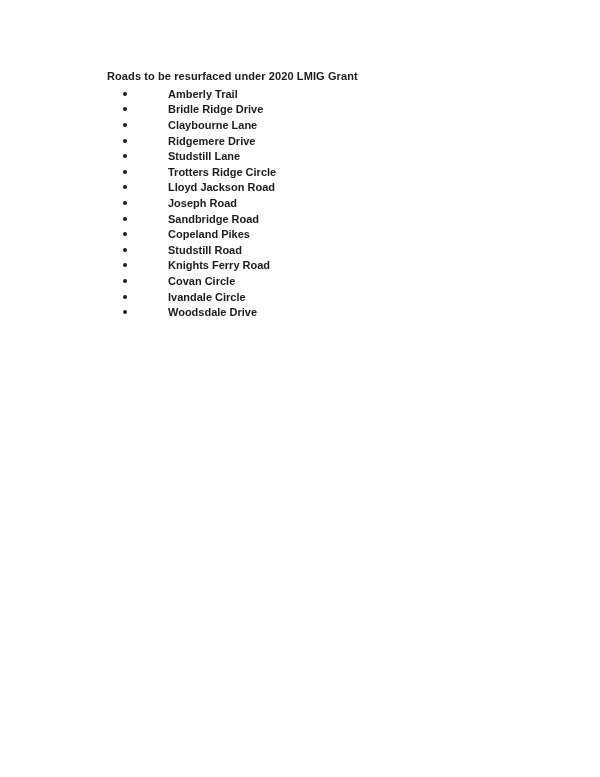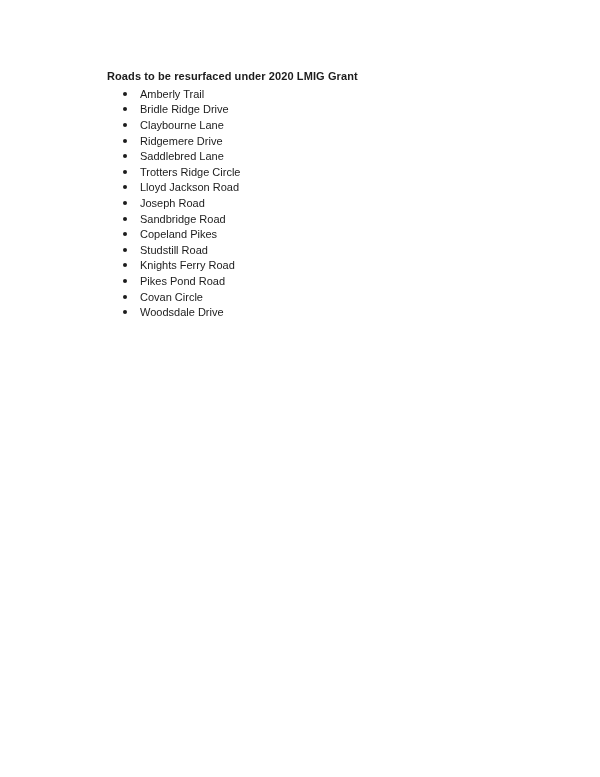--- a/index.html
+++ b/index.html
@@ -31,22 +31,23 @@
     top: 86px;
     margin: 0;
     padding: 0;
     list-style: none;
   }
   .road-list li {
     display: flex;
     align-items: center;
     height: 15.6px;
     font-size: 11px;
-    font-weight: normal;
+    font-weight: bold;
     white-space: nowrap;
+    gap: 28px;
   }
   .bullet {
     display: inline-block;
     width: 4px;
     height: 4px;
     border-radius: 50%;
     background: #1c1c1c;
     margin-right: 13px;
     flex: 0 0 auto;
   }
@@ -68,21 +69,21 @@
       <li>
         <span class="bullet"></span>
         <span>Claybourne Lane</span>
       </li>
       <li>
         <span class="bullet"></span>
         <span>Ridgemere Drive</span>
       </li>
       <li>
         <span class="bullet"></span>
-        <span>Saddlebred Lane</span>
+        <span>Studstill Lane</span>
       </li>
       <li>
         <span class="bullet"></span>
         <span>Trotters Ridge Circle</span>
       </li>
       <li>
         <span class="bullet"></span>
         <span>Lloyd Jackson Road</span>
       </li>
       <li>
@@ -100,24 +101,24 @@
       <li>
         <span class="bullet"></span>
         <span>Studstill Road</span>
       </li>
       <li>
         <span class="bullet"></span>
         <span>Knights Ferry Road</span>
       </li>
       <li>
         <span class="bullet"></span>
-        <span>Pikes Pond Road</span>
+        <span>Covan Circle</span>
       </li>
       <li>
         <span class="bullet"></span>
-        <span>Covan Circle</span>
+        <span>Ivandale Circle</span>
       </li>
       <li>
         <span class="bullet"></span>
         <span>Woodsdale Drive</span>
       </li>
     </ul>
 </div>
 
 </body></html>

